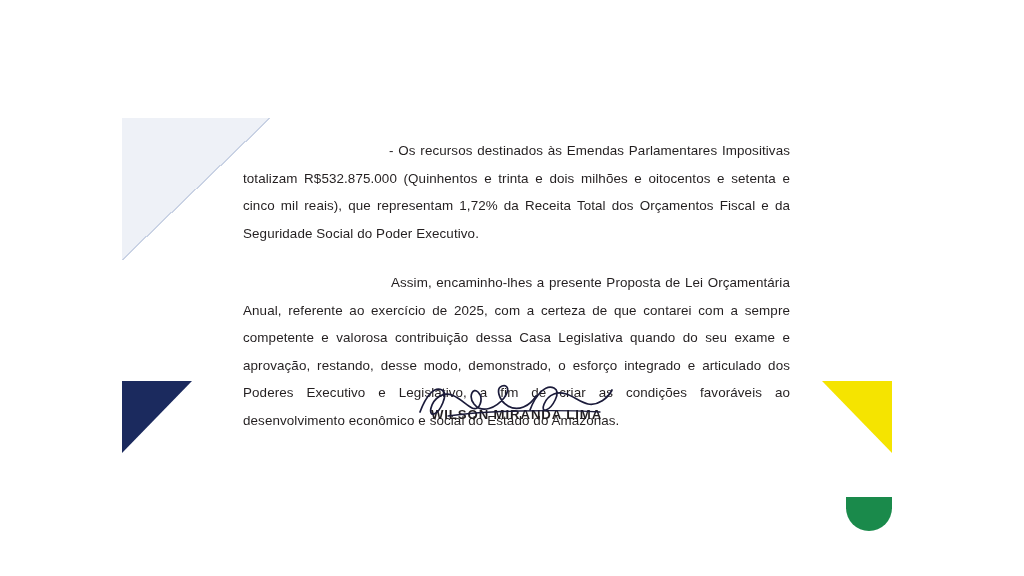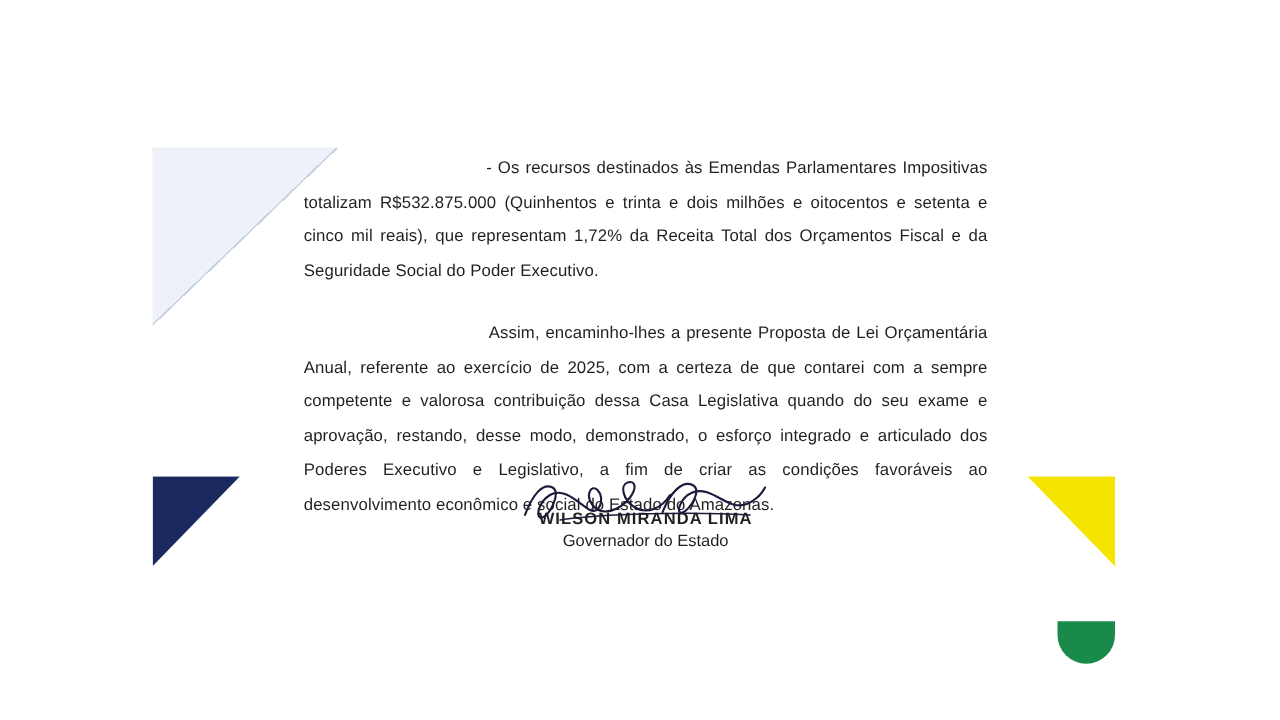--- a/index.html
+++ b/index.html
@@ -75,21 +75,21 @@
     position: absolute;
     left: 243px;
     top: 120px;
     width: 547px;
   }
   .para {
     font-size: 13.4px;
     line-height: 27.5px;
     text-align: justify;
     text-justify: inter-word;
-    margin: 0 0 0 0;
+    margin: 17px 0 0 0;
     color: #231f20;
     letter-spacing: 0.1px;
   }
   .para + .para {
     margin-top: 22px;
   }
   .indent {
     display: inline-block;
     width: 146px;
   }
@@ -144,14 +144,13 @@
 
 <div class="sig-block">
   <div class="sig-scribble">
     <svg width="210" height="44" viewBox="0 0 210 44" fill="none" aria-hidden="true">
       <path d="M8 34 C14 18, 22 8, 30 12 C37 16, 28 34, 22 36 C16 38, 18 24, 28 18 C40 11, 52 26, 60 30 C68 34, 72 20, 66 14 C61 9, 56 18, 62 26 C70 36, 84 30, 92 20 C98 12, 96 6, 90 8 C84 10, 86 22, 96 28 C106 34, 118 28, 124 18" stroke="#1b1b3a" stroke-width="1.7" stroke-linecap="round" fill="none"></path>
       <path d="M118 32 C124 16, 134 6, 142 10 C150 14, 140 30, 134 32 C128 34, 132 20, 142 16 C154 11, 166 24, 176 26 C186 28, 196 20, 200 12" stroke="#1b1b3a" stroke-width="1.7" stroke-linecap="round" fill="none"></path>
       <path d="M36 38 C70 33, 140 31, 188 34" stroke="#1b1b3a" stroke-width="1.3" stroke-linecap="round" fill="none"></path>
     </svg>
   </div>
   <div class="sig-name">WILSON MIRANDA LIMA</div>
-  <div class="sig-role">Governador do Estado</div>
 </div>
 
 </body></html>

